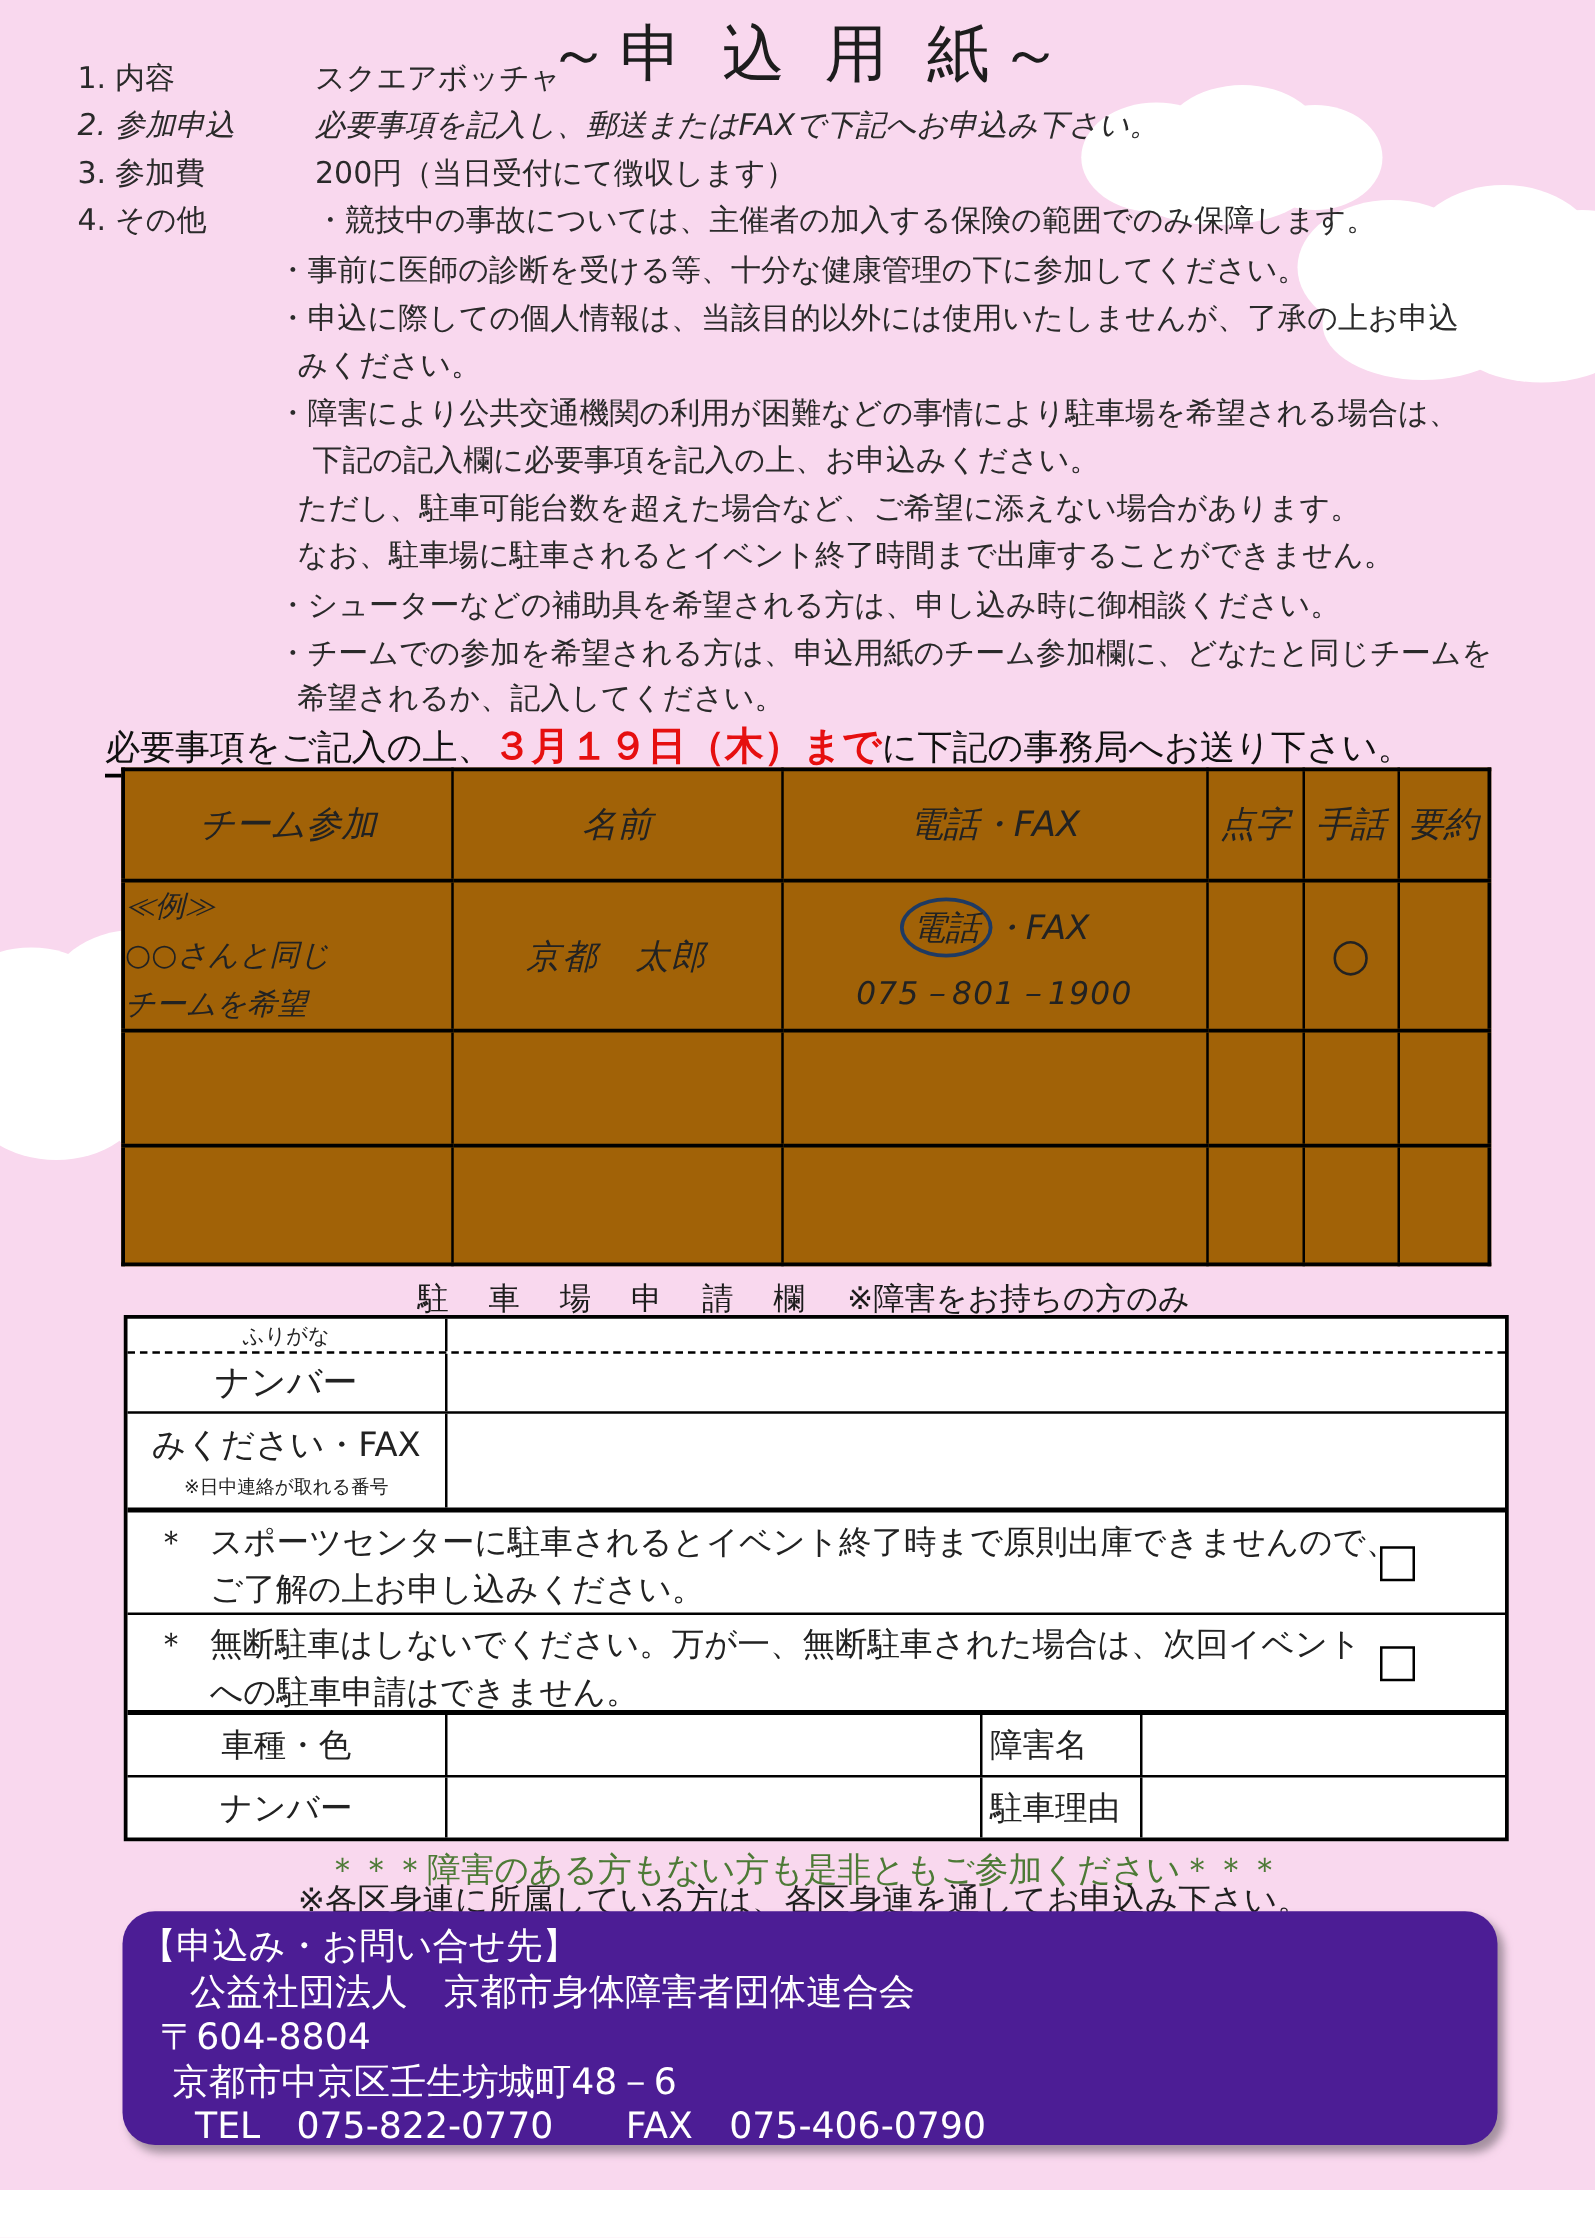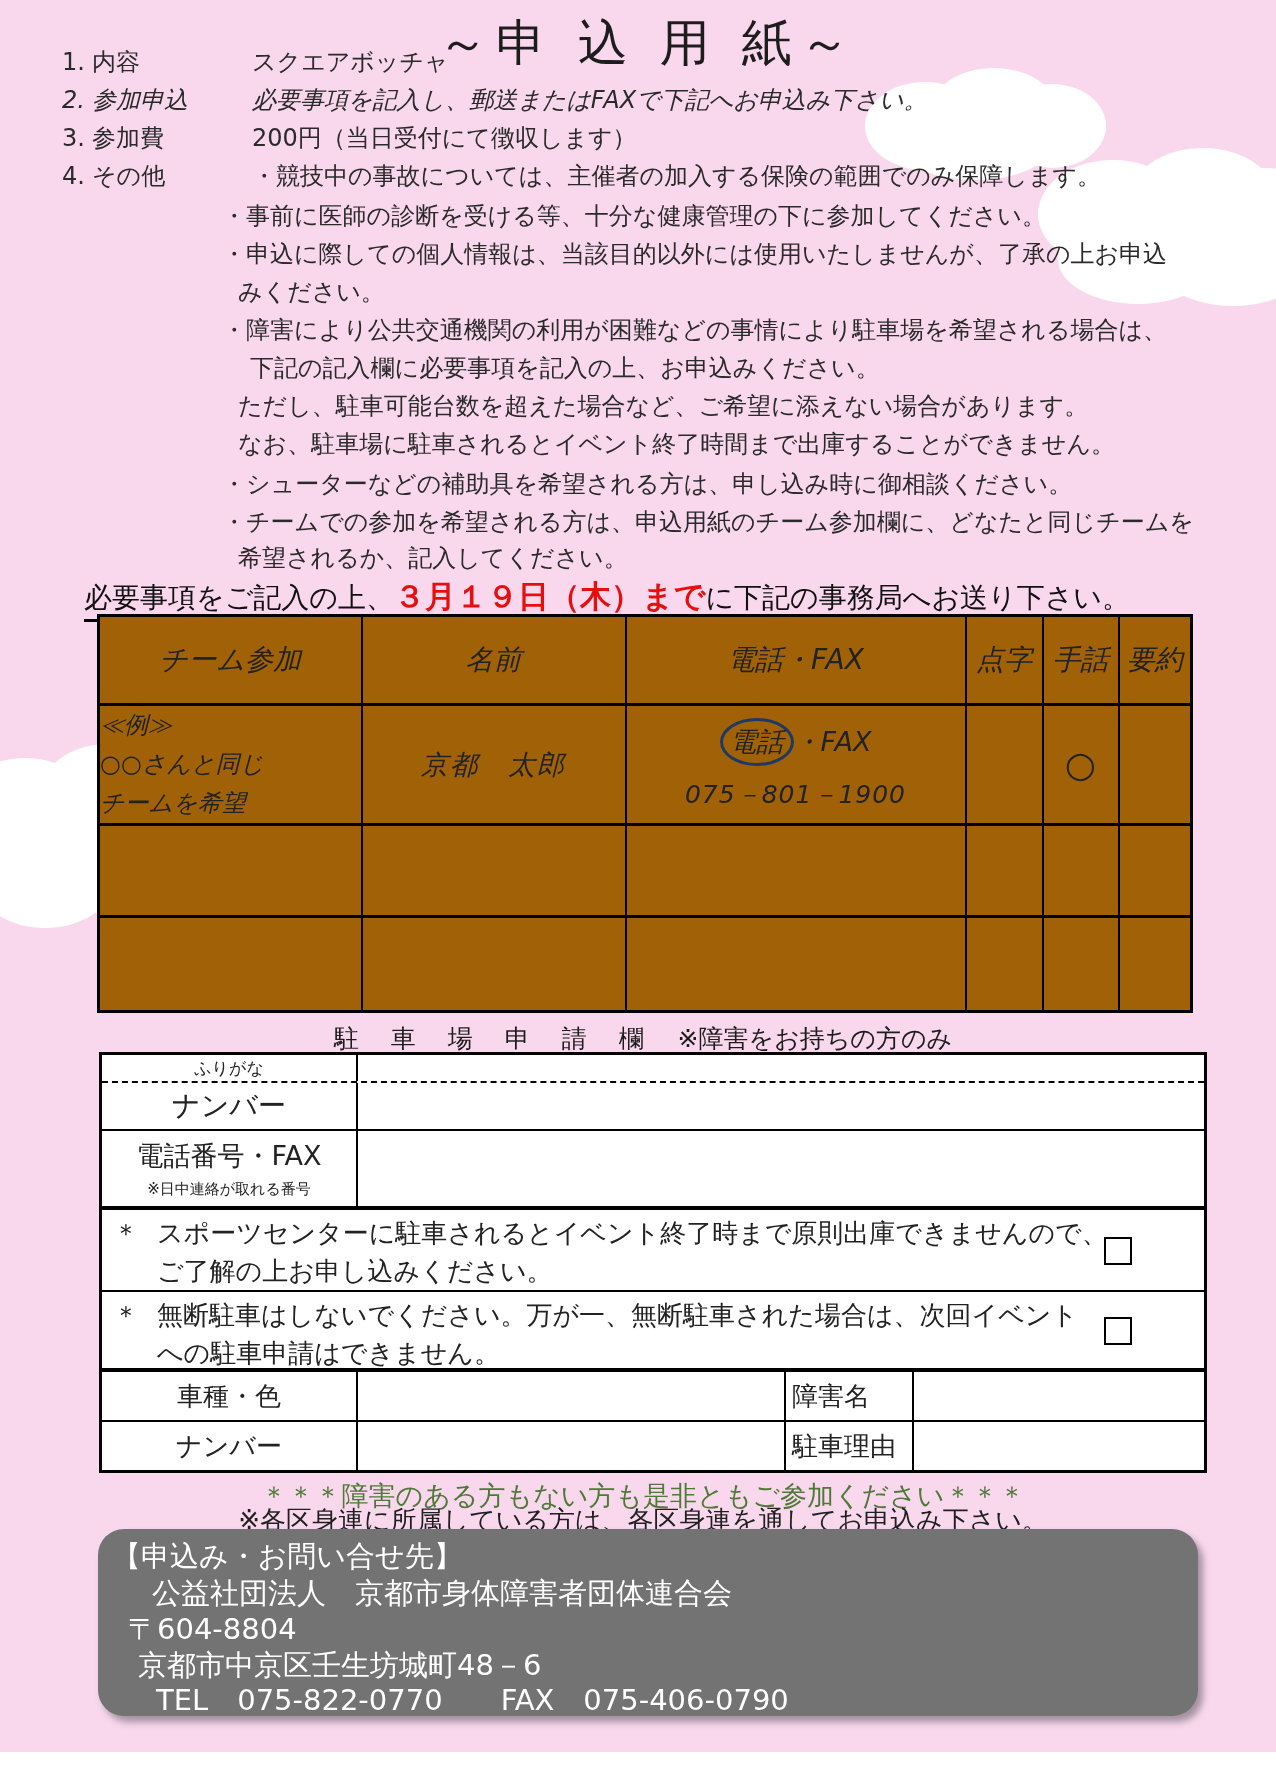--- a/index.html
+++ b/index.html
@@ -45,35 +45,35 @@
   .p-input{flex:1;}
   .r-furi{height:26px;border-bottom:2px dashed #000;}
   .r-furi .p-label{font-size:17px;}
   .r-user{height:46px;border-bottom:2px solid #000;}
   .r-user .p-label{font-size:28px;}
   .r-phone{height:75px;border-bottom:4px solid #000;}
   .r-phone .big{font-size:27px;}
   .r-phone .small{font-size:15px;margin-top:6px;}
   .r-notice1{height:80px;border-bottom:2px solid #000;}
   .r-notice2{height:76px;border-bottom:4px solid #000;}
-  .notice-text{padding:5px 0 0 11px;font-size:26px;line-height:38px;white-space:nowrap;font-family:Liberation Serif, serif;}
+  .notice-text{padding:5px 0 0 22px;font-size:26px;line-height:38px;white-space:nowrap;}
   .notice-text .mark{display:inline-block;width:44px;}
   .notice-text .l2{padding-left:44px;}
   .chk{position:absolute;left:1002px;top:50%;margin-top:-13px;width:24px;height:24px;border:2px solid #000;background:#fff;}
   .r-veh1{height:48px;border-bottom:2px solid #000;}
   .r-veh2{height:48px;}
   .v-label{width:254px;border-right:2px solid #000;display:flex;align-items:center;justify-content:center;font-size:26px;}
   .v-input1{width:426px;border-right:2px solid #000;}
   .v-label2{width:128px;border-right:2px solid #000;display:flex;align-items:center;font-size:26px;padding-left:6px;box-sizing:border-box;}
   .v-input2{flex:1;}
 
   
   .green-note{position:absolute;left:99px;top:1478px;width:1088px;text-align:center;font-size:27px;color:#4d7a36;font-weight:500;white-space:nowrap;}
   .black-note{position:absolute;left:99px;top:1503px;width:1088px;text-align:center;font-size:26px;color:#1f1f1f;white-space:nowrap;}
-  .contact{position:absolute;left:98px;top:1529px;width:1100px;height:187px;background:#737373;border-radius:26px;box-shadow:5px 6px 7px rgba(95,85,95,0.55);color:#ffffff;}
+  .contact{position:absolute;left:98px;top:1529px;width:1100px;height:187px;background:#4c1d95;border-radius:26px;box-shadow:5px 6px 7px rgba(95,85,95,0.55);color:#ffffff;}
   .contact div{position:absolute;white-space:nowrap;font-size:29px;}
 </style>
 </head>
 <body>
 
 <div class="sheet">
   <div class="pink"></div>
 
   <div>
     <div class="cloud" style="left:865px;top:82px;width:120px;height:88px;"></div>
@@ -188,21 +188,21 @@
     <div class="p-row r-furi">
       <div class="p-label">ふりがな</div>
       <div class="p-input"></div>
     </div>
     <div class="p-row r-user">
       <div class="p-label">ナンバー</div>
       <div class="p-input"></div>
     </div>
     <div class="p-row r-phone">
       <div class="p-label">
-        <div class="big">電話番号・FAX</div>
+        <div class="big">みください・FAX</div>
         <div class="small">※日中連絡が取れる番号</div>
       </div>
       <div class="p-input"></div>
     </div>
     <div class="p-row r-notice1">
       <div class="notice-text">
         <div><span class="mark">＊</span><span>スポーツセンターに駐車されるとイベント終了時まで原則出庫できませんので、</span></div>
         <div class="l2">ご了解の上お申し込みください。</div>
       </div>
       <div class="chk"></div>

